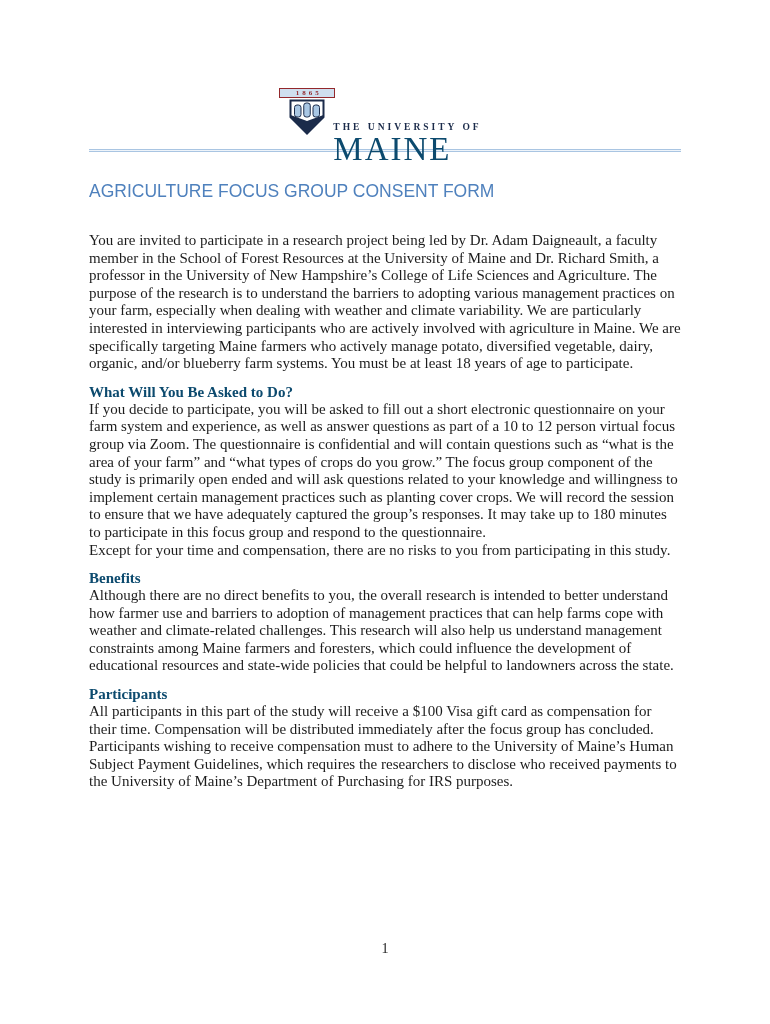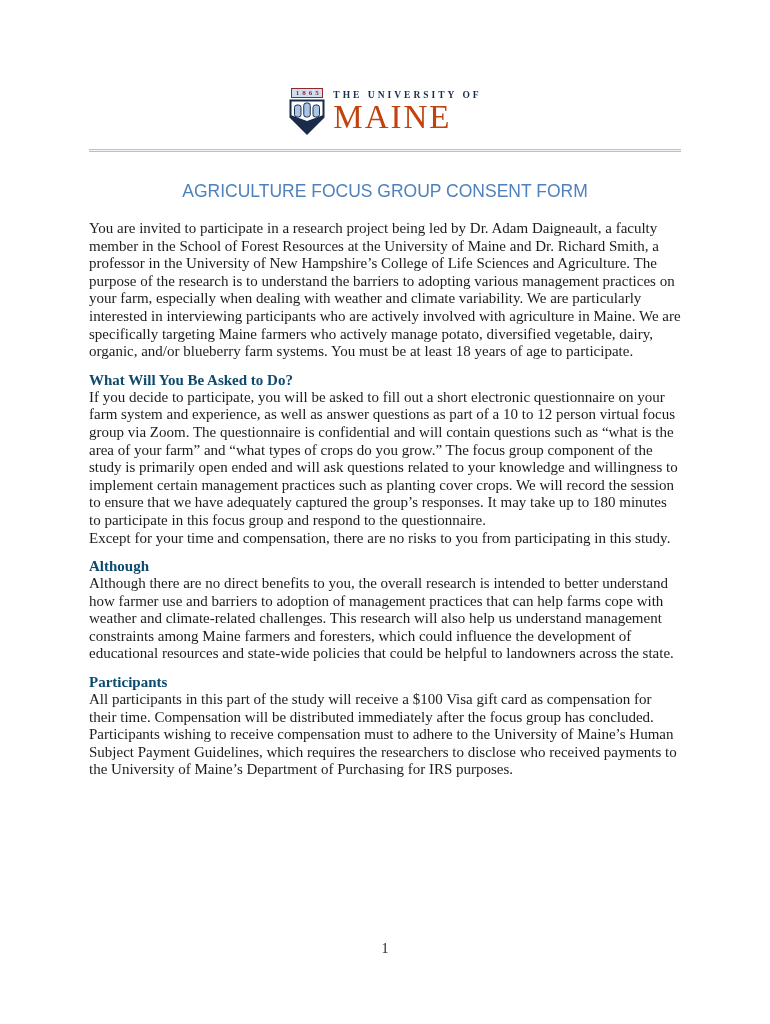--- a/index.html
+++ b/index.html
@@ -26,76 +26,76 @@
     height: 48px;
   }
   .crest {
     width: 38px;
     height: 48px;
     display: flex;
     flex-direction: column;
     align-items: center;
   }
   .year-badge {
-    width: 32px;
+    width: 56px;
     height: 10px;
     background: #cfdfef;
     border: 1px solid #93282c;
     color: #93282c;
     font-family: "Liberation Serif", serif;
     font-weight: bold;
     font-size: 7px;
     line-height: 8px;
     text-align: center;
     letter-spacing: 3px;
     text-indent: 3px;
   }
   .shield { width: 36px; height: 37px; margin-top: 1px; }
   .logo-text { padding-top: 2px; }
   .logo-line1 {
     font-family: "Liberation Serif", serif;
     font-size: 9.5px;
     font-weight: bold;
     letter-spacing: 3px;
     color: #1b2b4a;
+    margin-top: 32px;
   }
   .logo-line2 {
     font-family: "Liberation Serif", serif;
     font-size: 33px;
     line-height: 34px;
     letter-spacing: 2px;
-    color: #c2410c;
+    color: #0c4a6e;
   }
   
   .rule {
     margin-top: 13px;
     height: 3px;
     border: none;
     border-top: 1px solid #a9c5e2;
     border-bottom: 1px solid #a9c5e2;
     background: #eef4fa;
   }
   
   .title {
     margin-top: 28px;
-    text-align: center;
     font-family: "Liberation Sans", sans-serif;
     font-weight: normal;
     font-size: 17.5px;
     line-height: 22px;
     color: #4f81bd;
   }
   
   .body-text p {
     font-size: 15px;
     line-height: 17.6px;
     margin-top: 0;
     text-align: left;
   }
-  .body-text p.first { margin-top: 18px; }
+  .body-text p.first { margin-top: 30px; }
   .body-text h2 {
     font-size: 15px;
     line-height: 18px;
     font-weight: bold;
     margin-top: 10px;
     color: #0c4a6e;
   }
   
   .page-number {
     position: absolute;
@@ -136,21 +136,21 @@
 
     <div class="body-text">
 
       <p class="first">You are invited to participate in a research project being led by Dr. Adam Daigneault, a faculty member in the School of Forest Resources at the University of Maine and Dr. Richard Smith, a professor in the University of New Hampshire’s College of Life Sciences and Agriculture. The purpose of the research is to understand the barriers to adopting various management practices on your farm, especially when dealing with weather and climate variability. We are particularly interested in interviewing participants who are actively involved with agriculture in Maine. We are specifically targeting Maine farmers who actively manage potato, diversified vegetable, dairy, organic, and/or blueberry farm systems. You must be at least 18 years of age to participate.</p>
 
       <h2>What Will You Be Asked to Do?</h2>
       <p>If you decide to participate, you will be asked to fill out a short electronic questionnaire on your farm system and experience, as well as answer questions as part of a 10 to 12 person virtual focus group via Zoom. The questionnaire is confidential and will contain questions such as “what is the area of your farm” and “what types of crops do you grow.” The focus group component of the study is primarily open ended and will ask questions related to your knowledge and willingness to implement certain management practices such as planting cover crops. We will record the session to ensure that we have adequately captured the group’s responses. It may take up to 180 minutes to participate in this focus group and respond to the questionnaire.</p>
 
       <p>Except for your time and compensation, there are no risks to you from participating in this study.</p>
 
-      <h2>Although</h2>
+      <h2>Benefits</h2>
       <p>Although there are no direct benefits to you, the overall research is intended to better understand how farmer use and barriers to adoption of management practices that can help farms cope with weather and climate-related challenges. This research will also help us understand management constraints among Maine farmers and foresters, which could influence the development of educational resources and state-wide policies that could be helpful to landowners across the state.</p>
 
       <h2>Participants</h2>
       <p>All participants in this part of the study will receive a $100 Visa gift card as compensation for their time. Compensation will be distributed immediately after the focus group has concluded. Participants wishing to receive compensation must to adhere to the University of Maine’s Human Subject Payment Guidelines, which requires the researchers to disclose who received payments to the University of Maine’s Department of Purchasing for IRS purposes.</p>
 
     </div>
   </div>
 
   <div class="page-number">1</div>
 </div>

